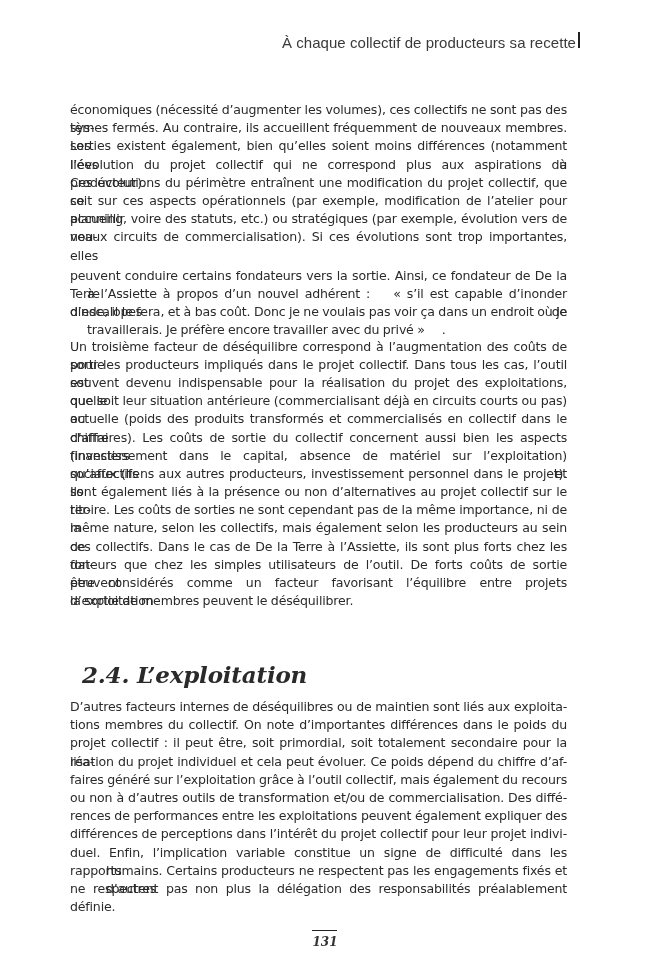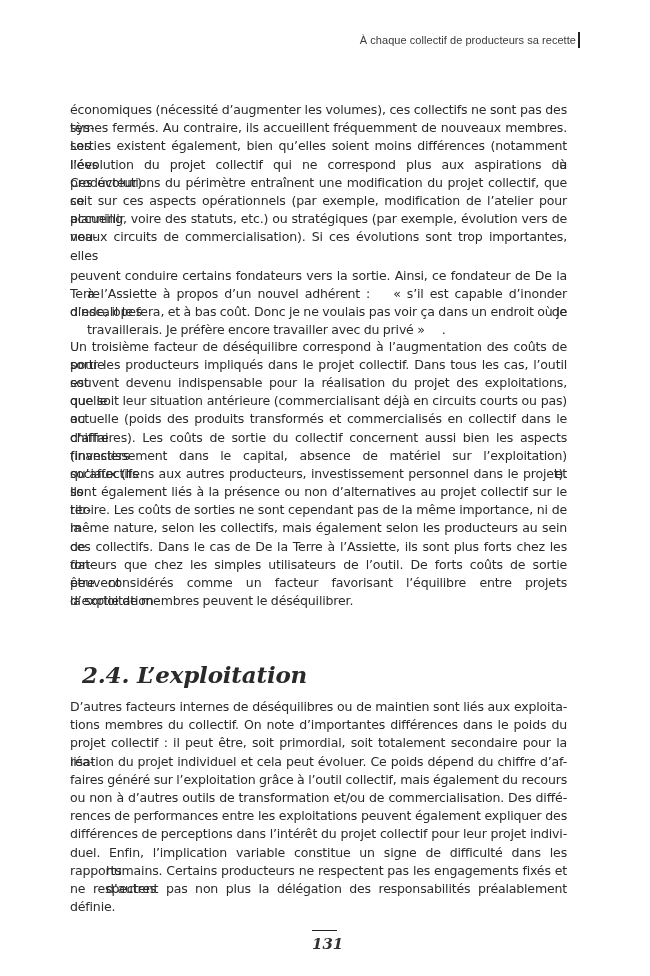--- a/index.html
+++ b/index.html
@@ -1,32 +1,32 @@
 <!DOCTYPE html>
 <html><head>
 <meta charset="utf-8">
 <style>
   html, body { margin: 0; padding: 0; background: #ffffff; }
   body { width: 650px; height: 976px; position: relative; overflow: hidden;
          font-family: "DejaVu Sans", sans-serif; color: #2a2a2a; }
-  .running-head { position: absolute; top: 34px; right: 74px; font-size: 11px;
+  .running-head { position: absolute; top: 34px; right: 74px; font-size: 15px;
                   color: #3a3a3a; letter-spacing: 0.05px; font-family: "Liberation Sans", sans-serif; }
   .running-bar { position: absolute; top: 32px; left: 578px; width: 1.5px; height: 16px; background: #222; }
   .body { position: absolute; left: 70px; width: 497px; }
   .line { display: block; height: 18.2px; line-height: 18.2px; font-size: 12.55px;
           text-align: justify; text-align-last: justify; white-space: nowrap; overflow: visible;
           letter-spacing: -0.18px; word-spacing: -0.3px; }
   .line.last { text-align-last: left; }
   .line span { white-space: normal; margin-left: 17px; }
   .it { }
   .section-title { position: absolute; left: 82px; top: 661px; font-family: "DejaVu Serif", serif;
                    font-style: italic; font-weight: bold; font-size: 23px; color: #2a2a2a; letter-spacing: -0.2px; }
   .folio-rule { position: absolute; left: 312px; top: 930px; width: 25px; height: 1px; background: #222; }
   .folio { position: absolute; left: 312px; top: 935px; width: 26px; text-align: center;
-           font-family: "DejaVu Serif", serif; font-style: italic; font-weight: bold; font-size: 15px; color: #333; }
+           font-family: "DejaVu Serif", serif; font-style: italic; font-weight: bold; font-size: 12px; color: #333; }
 </style>
 </head>
 <body>
 
 <div class="running-head">À chaque collectif de producteurs sa recette</div>
 <div class="running-bar"></div>
 
 <div class="body" style="top:101px;">
   <div class="line" style="white-space: normal;">économiques (nécessité d’augmenter les volumes), ces collectifs ne sont pas des sys-</div>
   <div class="line" style="white-space: normal;">tèmes fermés. Au contraire, ils accueillent fréquemment de nouveaux membres. Les</div>

